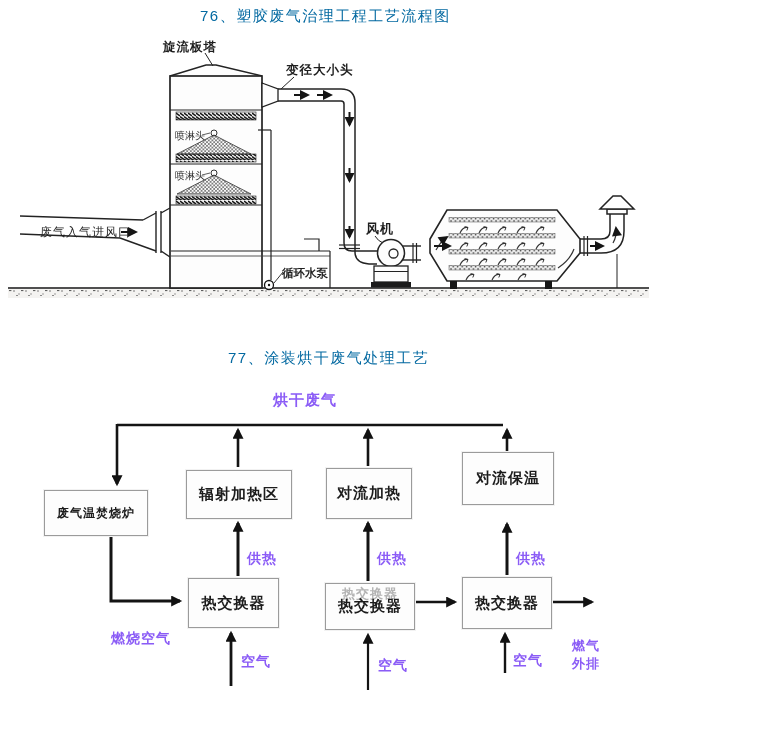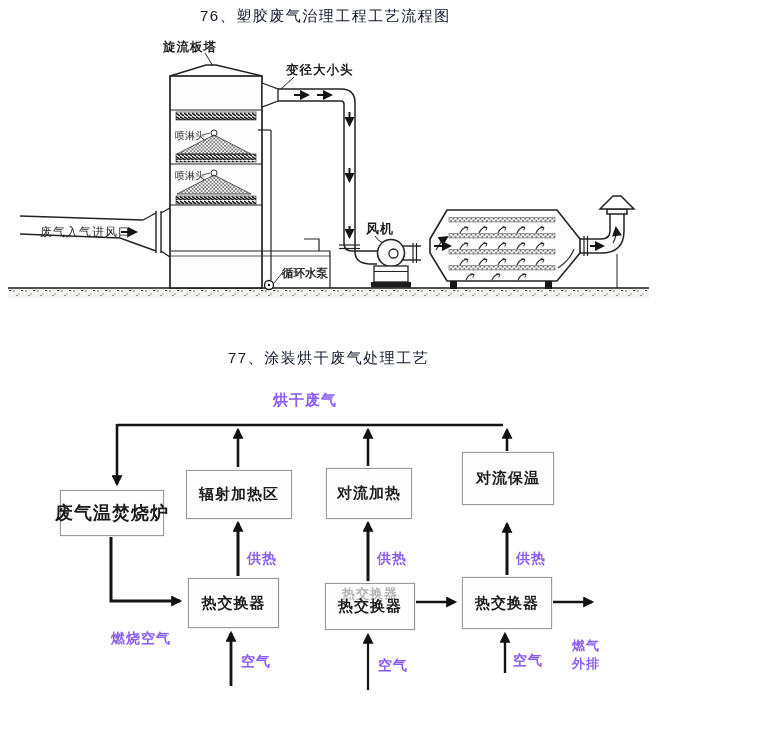--- a/index.html
+++ b/index.html
@@ -1,18 +1,18 @@
 <!DOCTYPE html>
 <html><head>
 <meta charset="utf-8">
 <style>
   html,body{margin:0;padding:0;}
   body{background:#ffffff;font-family:"Liberation Sans",sans-serif;}
   #page{position:relative;width:757px;height:736px;background:#ffffff;overflow:hidden;}
-  .sec-title{position:absolute;color:#0f172a;font-size:15px;letter-spacing:1.5px;white-space:nowrap;}
+  .sec-title{position:absolute;color:#0369a1;font-size:15px;letter-spacing:1.5px;white-space:nowrap;}
   .flowbox{position:absolute;border:1.6px solid #9b9b9b;background:#fdfdfd;display:flex;align-items:center;justify-content:center;
            font-weight:bold;color:#1c1c1c;font-size:15px;letter-spacing:1px;white-space:nowrap;box-shadow:0 0 0 1px #f2f2f2;}
   .lbl{position:absolute;font-weight:bold;color:#8b5cf6;font-size:14px;letter-spacing:1px;white-space:nowrap;}
   .ghost{position:absolute;left:0;right:0;top:1px;text-align:center;color:#8d8d8d;opacity:.65;font-size:13px;}
   .hx-main{position:relative;z-index:2;}
   svg text{font-family:"Liberation Sans",sans-serif;}
   .caption{font-family:"Liberation Serif",serif;}
 </style>
 </head>
 <body>
@@ -205,21 +205,21 @@
       <line x1="414" y1="602" x2="455" y2="602" stroke-width="2.4" marker-end="url(#ar77)"></line>
       <line x1="551" y1="602" x2="592" y2="602" stroke-width="2.4" marker-end="url(#ar77)"></line>
       <line x1="231" y1="686" x2="231" y2="633" stroke-width="2.8" marker-end="url(#ar77)"></line>
       <line x1="368" y1="690" x2="368" y2="635" stroke-width="2.2" marker-end="url(#ar77)"></line>
       <line x1="505" y1="673" x2="505" y2="634" stroke-width="2.4" marker-end="url(#ar77)"></line>
     </g>
   </svg>
 
   <div class="lbl" style="left:273px;top:391px;font-size:15px;">烘干废气</div>
 
-  <div class="flowbox" style="left:60px;top:490px;width:102px;height:44px;font-size:18px;">废气温焚烧炉</div>
+  <div class="flowbox" style="left:44px;top:490px;width:102px;height:44px;font-size:12px;">废气温焚烧炉</div>
   <div class="flowbox" style="left:186px;top:470px;width:104px;height:47px;">辐射加热区</div>
   <div class="flowbox" style="left:326px;top:468px;width:84px;height:49px;">对流加热</div>
   <div class="flowbox" style="left:462px;top:452px;width:90px;height:51px;">对流保温</div>
 
   <div class="flowbox" style="left:188px;top:578px;width:89px;height:48px;">热交换器</div>
   <div class="flowbox" style="left:325px;top:583px;width:88px;height:45px;">
     <span class="ghost">热交换器</span>
     <span class="hx-main">热交换器</span>
   </div>
   <div class="flowbox" style="left:462px;top:577px;width:88px;height:50px;">热交换器</div>

